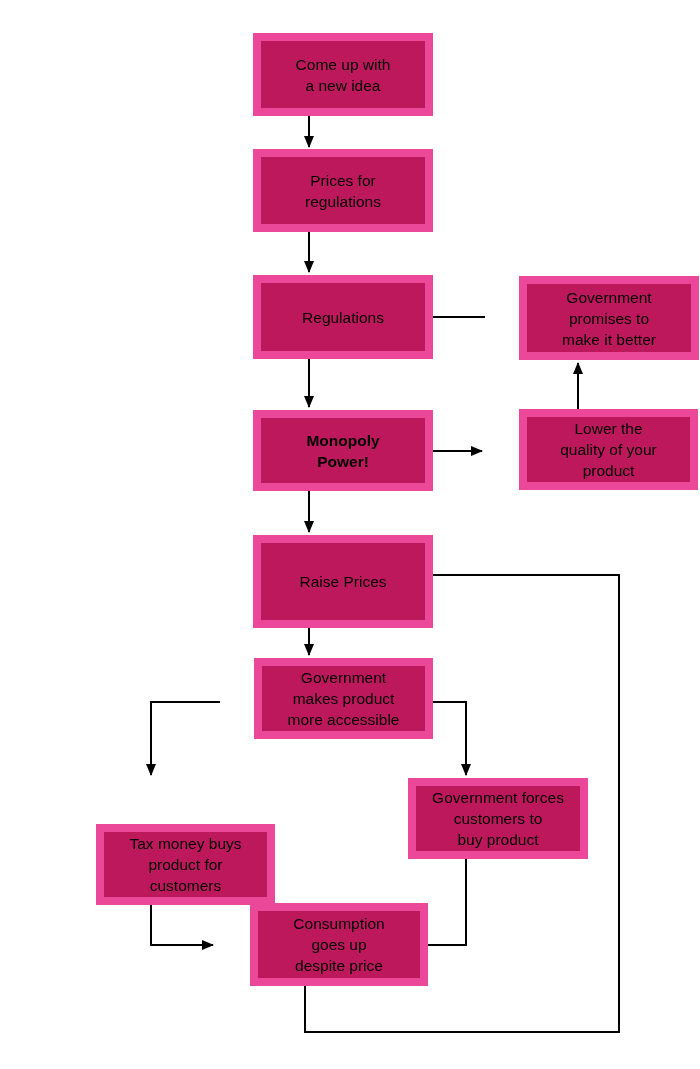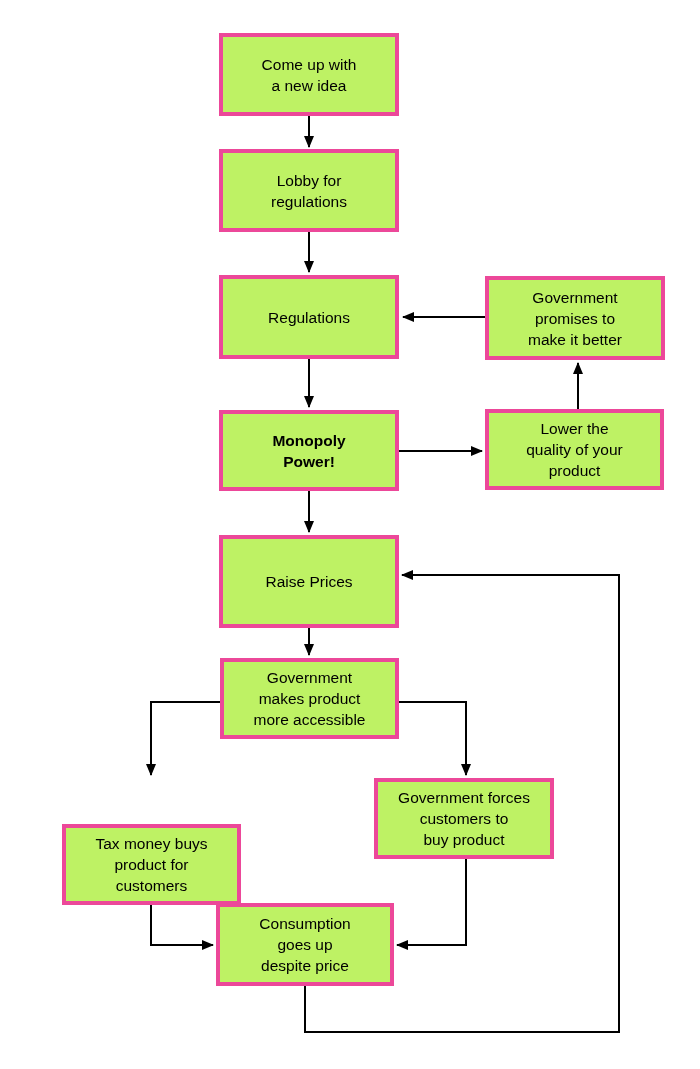--- a/index.html
+++ b/index.html
@@ -12,30 +12,31 @@
     overflow: hidden;
   }
   .connector-layer {
     position: absolute;
     left: 0; top: 0;
     width: 700px; height: 1069px;
   }
   .node {
     position: absolute;
     box-sizing: border-box;
-    border: 4px solid #ec4899;
-    background: #bef264;
+    border: 8px solid #ec4899;
+    background: #be185d;
     color: #000000;
     display: flex;
     align-items: center;
     justify-content: center;
     text-align: center;
     white-space: pre-line;
     font-size: 15.5px;
     line-height: 21px;
+    margin-left: 34px;
   }
   .node.bold { font-weight: bold; }
 
   
   #n-come-up      { left: 219px; top: 33px;  width: 180px; height: 83px; }
   #n-lobby        { left: 219px; top: 149px; width: 180px; height: 83px; }
   #n-regulations  { left: 219px; top: 275px; width: 180px; height: 84px; }
   #n-gov-promises { left: 485px; top: 276px; width: 180px; height: 84px; }
   #n-monopoly     { left: 219px; top: 410px; width: 180px; height: 81px; }
   #n-lower-quality{ left: 485px; top: 409px; width: 179px; height: 81px; }
@@ -73,21 +74,21 @@
     <path class="edge" marker-end="url(#arrowhead)" d="M309 616 V655"></path>
     <path class="edge" marker-end="url(#arrowhead)" d="M220 702 H151 V775"></path>
     <path class="edge" marker-end="url(#arrowhead)" d="M399 702 H466 V775"></path>
     <path class="edge" marker-end="url(#arrowhead)" d="M151 859 V945 H213"></path>
     <path class="edge" marker-end="url(#arrowhead)" d="M466 859 V945 H397"></path>
     <path class="edge" marker-end="url(#arrowhead)" d="M305 986 V1032 H619 V575 H402"></path>
   </svg>
 
   <div class="node" id="n-come-up">Come up with
 a new idea</div>
-  <div class="node" id="n-lobby">Lobby for
+  <div class="node" id="n-lobby">Prices for
 regulations</div>
   <div class="node" id="n-regulations">Regulations</div>
   <div class="node" id="n-gov-promises">Government
 promises to
 make it better</div>
   <div class="node" id="n-lower-quality">Lower the
 quality of your
 product</div>
   <div class="node bold" id="n-monopoly">Monopoly
 Power!</div>

